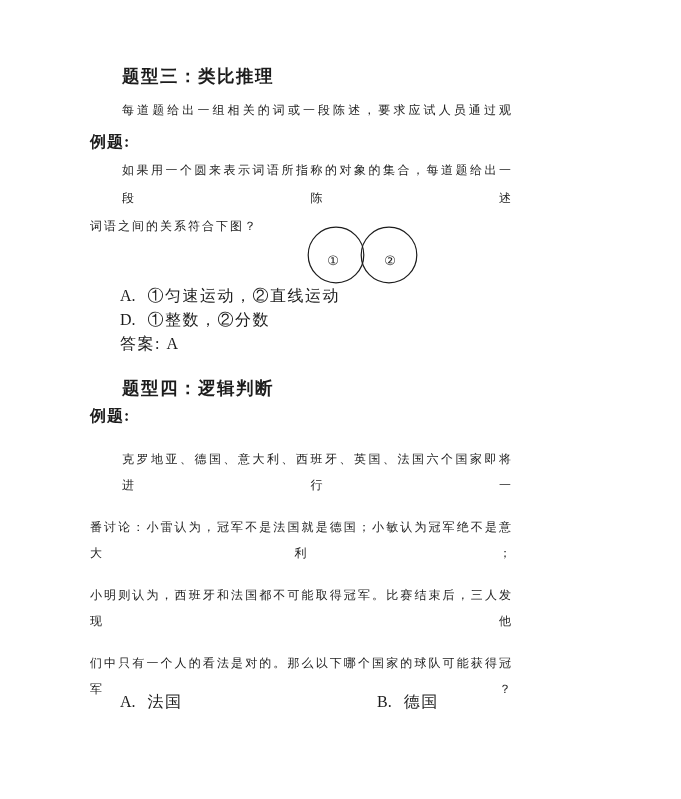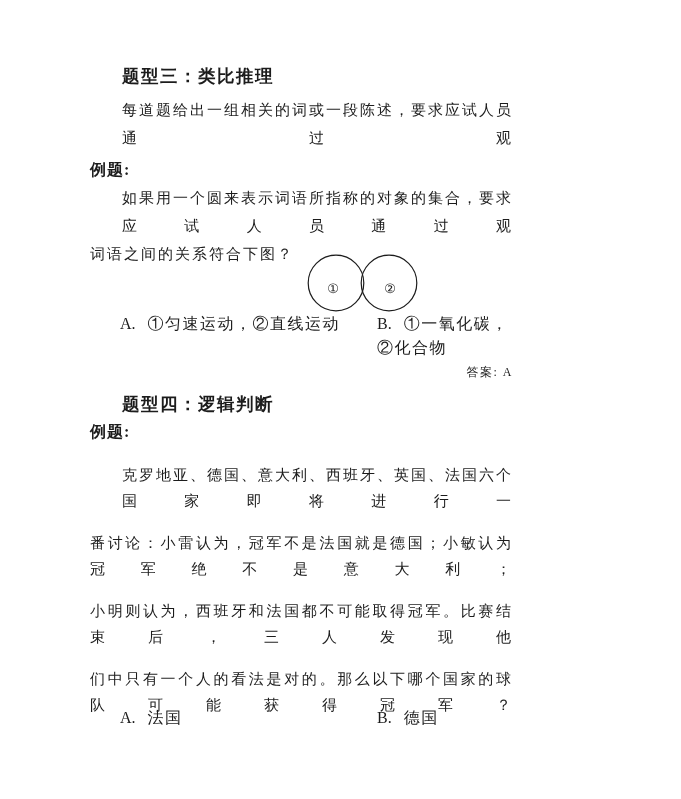--- a/index.html
+++ b/index.html
@@ -10,76 +10,76 @@
   }
   .doc{box-sizing:border-box;width:597px;padding:62px 84px 0 90px;}
   
   .heading{
     font-size:17.5px;font-weight:bold;line-height:28px;
     padding-left:32px;letter-spacing:1.5px;white-space:nowrap;
   }
   .ex-label{font-size:16px;font-weight:bold;line-height:28px;letter-spacing:1px;}
   
   .ln{
-    font-size:15px;line-height:28px;letter-spacing:2px;
+    font-size:12px;line-height:28px;letter-spacing:2px;
     text-align:justify;text-align-last:justify;text-justify:inter-character;
   }
   .ln.ll{text-align-last:left;}
   .ln.ind{padding-left:32px;}
   .q4 .ln{line-height:26px;margin-top:16px;}
   
   .optrow{
     display:grid;grid-template-columns:257px 1fr;
     padding-left:30px;font-size:16px;line-height:24px;letter-spacing:1.5px;
   }
   .opt .letter{display:inline-block;margin-right:12px;letter-spacing:0;}
-  .answer{padding-left:30px;font-size:12px;line-height:24px;letter-spacing:1.5px;text-align:right;}
+  .answer{padding-left:30px;font-size:16px;line-height:24px;letter-spacing:1.5px;}
   
   .venn-wrap{height:58px;margin:-14px 0 0 215px;width:122px;}
   .venn-wrap svg{display:block;}
   
-  .mt2{margin-top:6px;}.mt4{margin-top:4px;}.mt6{margin-top:6px;}
+  .mt2{margin-top:18px;}.mt4{margin-top:4px;}.mt6{margin-top:6px;}
   .pull12{margin-top:-12px;}
 </style>
 </head>
 <body>
 
 <div class="doc">
 
   <div class="heading">题型三：类比推理</div>
 
   <div class="para mt6">
     <div class="ln ind">每道题给出一组相关的词或一段陈述，要求应试人员通过观</div>
   </div>
 
   <div class="ex-label mt4">例题:</div>
 
   <div class="para">
-    <div class="ln ind">如果用一个圆来表示词语所指称的对象的集合，要求应试人员通过观</div>
+    <div class="ln ind">如果用一个圆来表示词语所指称的对象的集合，每道题给出一段陈述</div>
     <div class="ln ll">词语之间的关系符合下图？</div>
   </div>
 
   <div class="venn-wrap">
     <svg width="122" height="58" viewBox="0 0 122 58">
       <circle cx="31" cy="29" r="27.8" fill="none" stroke="#1c1c1c" stroke-width="1.2"></circle>
       <circle cx="84" cy="29" r="27.8" fill="none" stroke="#1c1c1c" stroke-width="1.2"></circle>
       <text x="28" y="39" font-size="13" text-anchor="middle" fill="#1c1c1c">①</text>
       <text x="85" y="39" font-size="13" text-anchor="middle" fill="#1c1c1c">②</text>
     </svg>
   </div>
 
   <div class="optrow">
     <div class="opt">
       <span class="letter">A.</span><span>①匀速运动，②直线运动</span>
     </div>
-    <div class="opt">
-      <span class="letter">B.</span><span>①一氧化碳，②化合物</span>
-    </div>
   </div>
   <div class="optrow">
+    <div class="opt">
+      <span class="letter">D.</span><span>①整数，②分数</span>
+    </div>
   </div>
 
   <div class="answer">答案: A</div>
 
   <div class="heading mt2">题型四：逻辑判断</div>
 
 
   <div class="ex-label">例题:</div>
 
   <div class="para q4">

